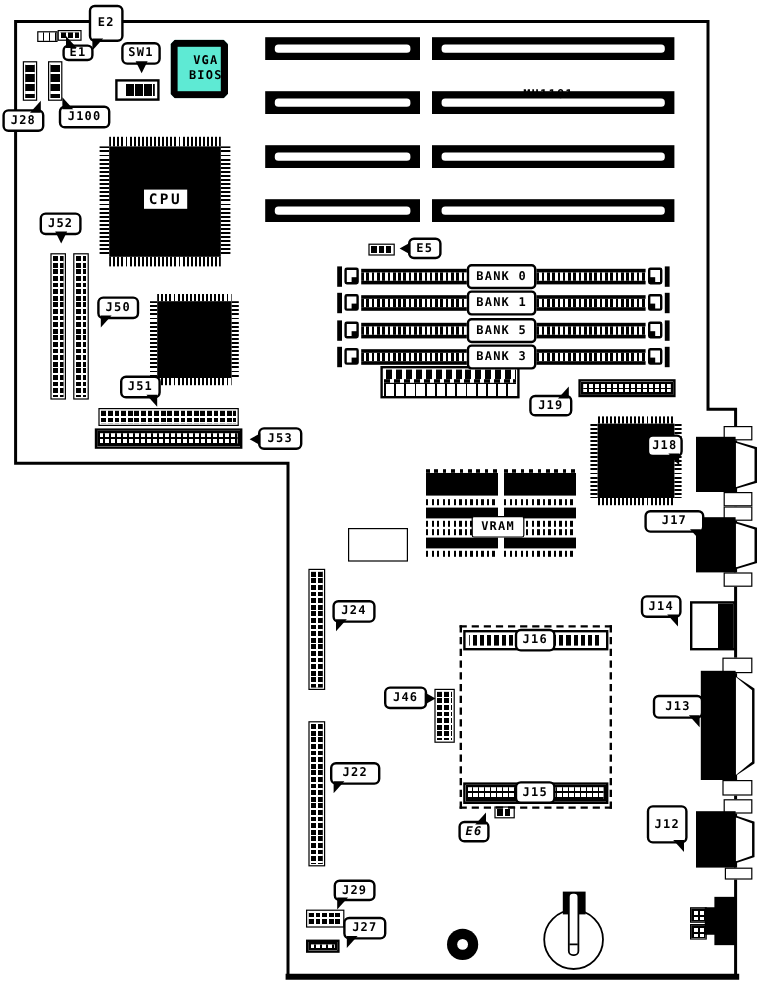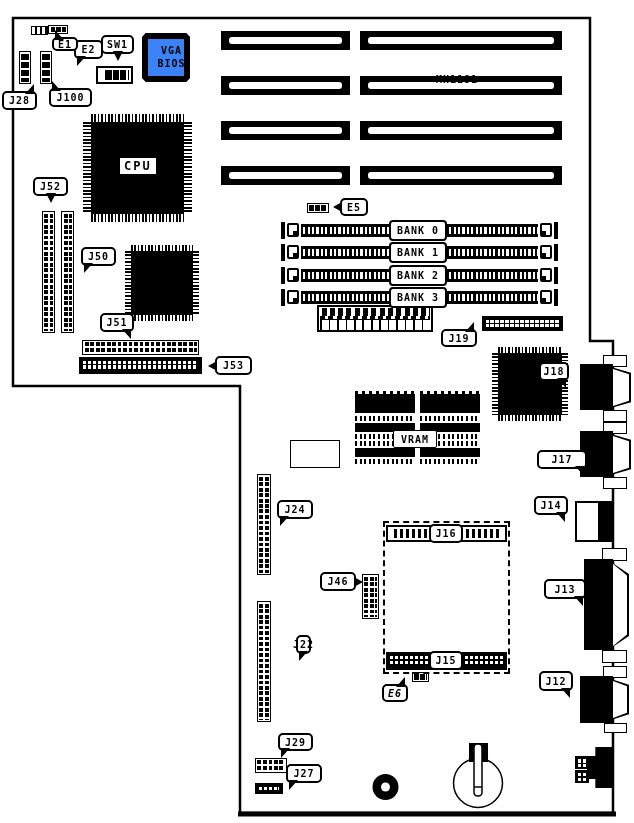--- a/index.html
+++ b/index.html
@@ -59,21 +59,21 @@
   .qfp .pt{left:6px;right:6px;top:0;height:6px;background:repeating-linear-gradient(to right,#000 0 1.6px,#fff 1.6px 3.4px);}
   .qfp .pb{left:6px;right:6px;bottom:0;height:6px;background:repeating-linear-gradient(to right,#000 0 1.6px,#fff 1.6px 3.4px);}
   .qfp .pl{top:6px;bottom:6px;left:0;width:6px;background:repeating-linear-gradient(to bottom,#000 0 1.6px,#fff 1.6px 3.4px);}
   .qfp .pr{top:6px;bottom:6px;right:0;width:6px;background:repeating-linear-gradient(to bottom,#000 0 1.6px,#fff 1.6px 3.4px);}
   .qfp.big .body{inset:8px;}
   .qfp.big .pt,.qfp.big .pb{left:8px;right:8px;height:8px;}
   .qfp.big .pt{top:0;} .qfp.big .pb{bottom:0;}
   .qfp.big .pl,.qfp.big .pr{top:8px;bottom:8px;width:8px;}
   .cpulab{position:absolute;background:#fff;color:#000;font:700 12px "DejaVu Sans Mono",monospace;
           letter-spacing:2px;padding:1px 4px;z-index:12;}
-  .plcc{position:absolute;border:6px solid #000;background:#3b82f6;z-index:10;display:flex;align-items:center;
+  .plcc{position:absolute;border:6px solid #000;background:#5eead4;z-index:10;display:flex;align-items:center;
         justify-content:center;text-align:center;color:#000;font:700 10px "DejaVu Sans Mono",monospace;
         letter-spacing:1px;line-height:1.25;box-sizing:border-box;
         clip-path:polygon(8% 0,92% 0,100% 8%,100% 92%,92% 100%,8% 100%,0 92%,0 8%);padding-left:11px;}
 
   
   .isa{position:absolute;background:#000;z-index:10;}
   .isa::after{content:"";position:absolute;left:8px;right:8px;top:6px;height:7px;background:#fff;border-radius:3px;}
 
   
   .simm{position:absolute;height:17px;width:277px;left:281px;z-index:10;}
@@ -210,21 +210,21 @@
   <div class="simm" style="top:289px;">
     <div class="post" style="left:0;"></div>
     <div class="latch l"></div>
     <div class="comb" style="left:20px;width:88px;"></div>
     <div class="comb" style="left:166px;width:91px;"></div>
     <div class="latch r"></div>
     <div class="post" style="right:0;"></div>
   </div>
   <div class="inlab" style="left:389px;top:220px;width:58px;height:21px;">BANK 0</div>
   <div class="inlab" style="left:389px;top:242px;width:58px;height:21px;">BANK 1</div>
-  <div class="inlab" style="left:389px;top:265px;width:58px;height:21px;">BANK 2</div>
+  <div class="inlab" style="left:389px;top:265px;width:58px;height:21px;">BANK 5</div>
   <div class="inlab" style="left:389px;top:287px;width:58px;height:21px;">BANK 3</div>
 
   <div class="abs rpack" style="left:317px;top:305px;width:116px;height:27px;">
     <div class="rp-top"></div>
     <div class="rp-mid"></div>
     <div class="rp-bot"></div>
   </div>
 
   <div class="abs dark" style="left:482px;top:316px;width:81px;height:15px;"></div>
 
@@ -276,38 +276,38 @@
 
   <div class="tab" style="left:603px;top:666px;width:22px;height:10px;"></div>
   <div class="dsub-body" style="left:580px;top:676px;width:33px;height:47px;"></div>
   <div class="dsub-face" style="left:611px;top:679px;width:18px;height:41px;"></div>
   <div class="tab" style="left:604px;top:723px;width:21px;height:8px;"></div>
 
   <div class="pwr" style="left:587px;top:747px;width:26px;height:41px;"></div>
   <div class="abs dark" style="left:575px;top:756px;width:14px;height:13px;border-width:1.5px;padding:1.5px;"></div>
   <div class="abs dark" style="left:575px;top:770px;width:14px;height:13px;border-width:1.5px;padding:1.5px;"></div>
 
-  <div class="callout t-bl" style="left:74px;top:4px;width:29px;height:19px;margin-top:36px;">E2</div>
+  <div class="callout t-bl" style="left:74px;top:4px;width:29px;height:31px;">E2</div>
   <div class="callout t-tl" style="left:52px;top:37px;width:26px;height:14px;">E1</div>
   <div class="callout t-tr" style="left:2px;top:91px;width:35px;height:19px;">J28</div>
   <div class="callout t-tl" style="left:49px;top:88px;width:43px;height:19px;">J100</div>
   <div class="callout t-b" style="left:101px;top:35px;width:33px;height:19px;">SW1</div>
   <div class="callout t-b" style="left:33px;top:177px;width:35px;height:19px;">J52</div>
   <div class="callout t-bl" style="left:81px;top:247px;width:35px;height:19px;">J50</div>
   <div class="callout t-br" style="left:100px;top:313px;width:34px;height:19px;">J51</div>
   <div class="callout t-l" style="left:215px;top:356px;width:37px;height:19px;">J53</div>
   <div class="callout t-l" style="left:340px;top:198px;width:28px;height:18px;">E5</div>
   <div class="callout t-tr" style="left:441px;top:329px;width:36px;height:18px;">J19</div>
   <div class="callout t-br" style="left:539px;top:362px;width:30px;height:19px;">J18</div>
-  <div class="callout t-br" style="left:537px;top:450px;width:50px;height:19px;">J17</div>
+  <div class="callout t-br" style="left:537px;top:425px;width:50px;height:19px;">J17</div>
   <div class="callout t-br" style="left:534px;top:496px;width:34px;height:19px;">J14</div>
   <div class="callout t-br" style="left:544px;top:579px;width:42px;height:20px;">J13</div>
-  <div class="callout t-br" style="left:539px;top:671px;width:34px;height:20px;">J12</div>
+  <div class="callout t-br" style="left:539px;top:671px;width:34px;height:32px;">J12</div>
   <div class="callout t-bl" style="left:277px;top:500px;width:36px;height:19px;">J24</div>
-  <div class="callout t-bl" style="left:296px;top:635px;width:15px;height:19px;">J22</div>
+  <div class="callout t-bl" style="left:275px;top:635px;width:42px;height:19px;">J22</div>
   <div class="callout t-r" style="left:320px;top:572px;width:36px;height:19px;">J46</div>
   <div class="callout" style="left:429px;top:524px;width:34px;height:19px;">J16</div>
   <div class="callout" style="left:429px;top:651px;width:34px;height:19px;">J15</div>
   <div class="callout t-tr" style="left:382px;top:684px;width:26px;height:18px;font-style:italic;">E6</div>
   <div class="callout t-bl" style="left:278px;top:733px;width:35px;height:18px;">J29</div>
   <div class="callout t-bl" style="left:286px;top:764px;width:36px;height:19px;">J27</div>
 
 </div>
 
 </body></html>

